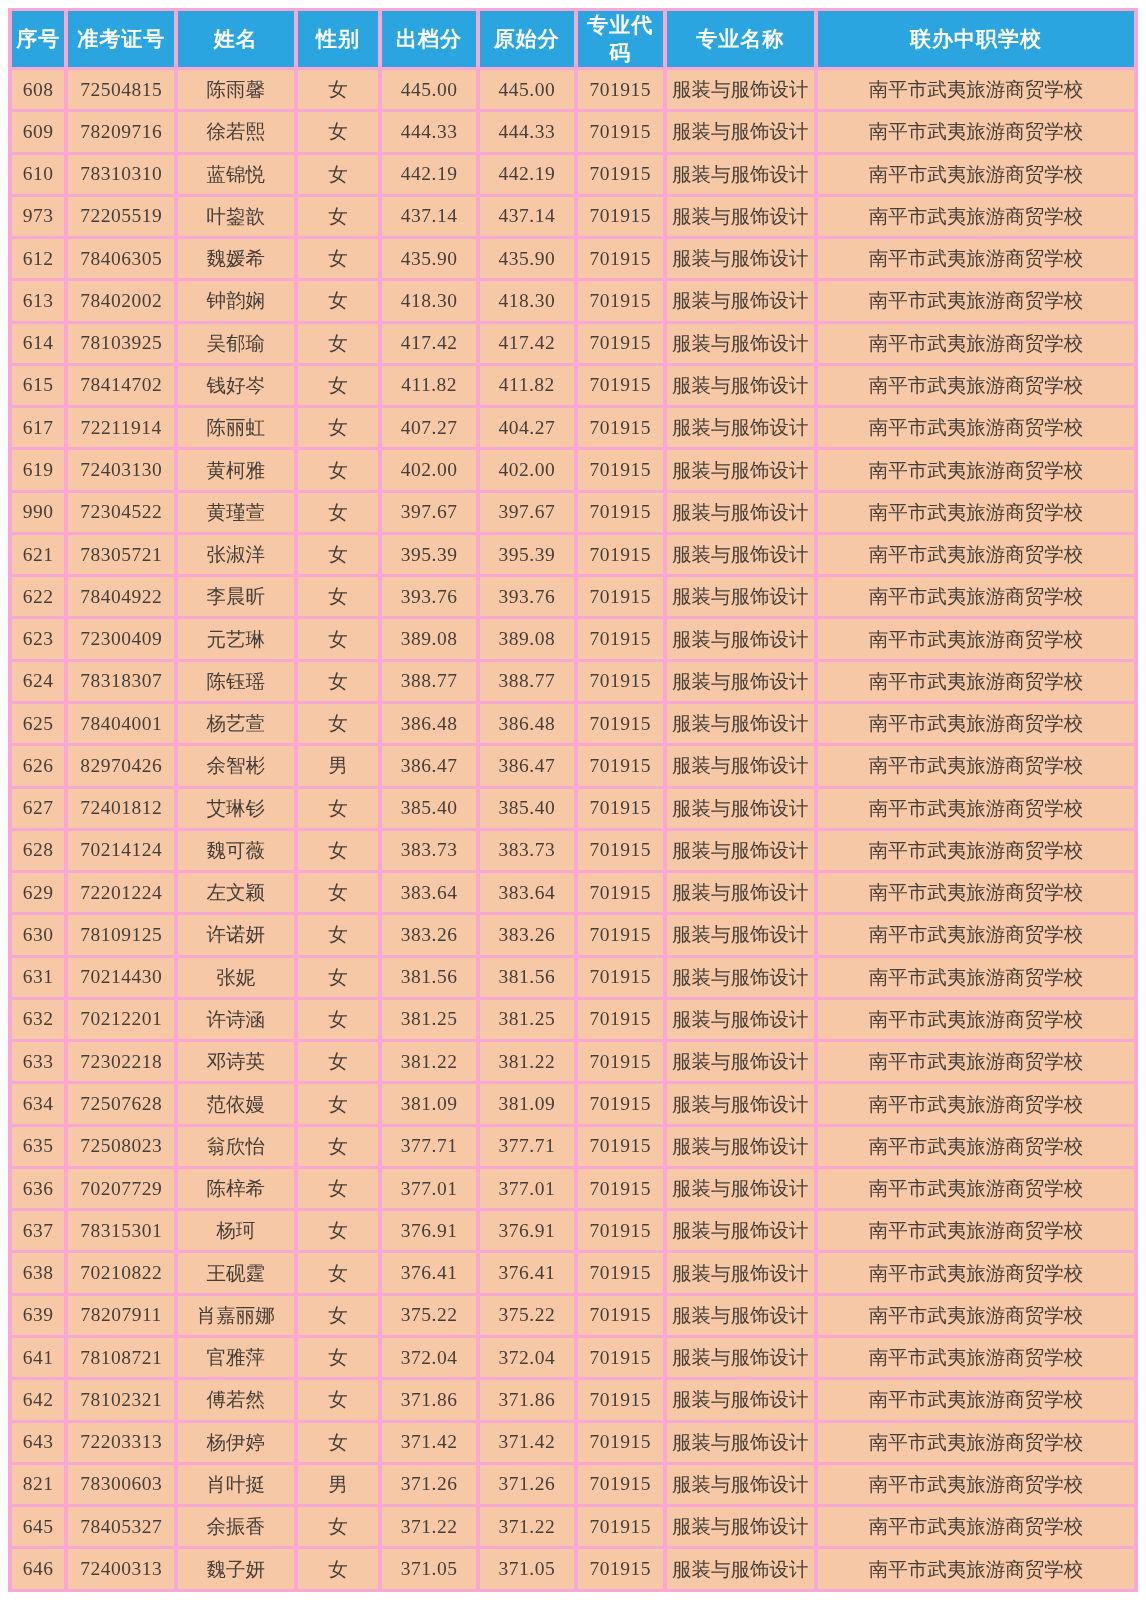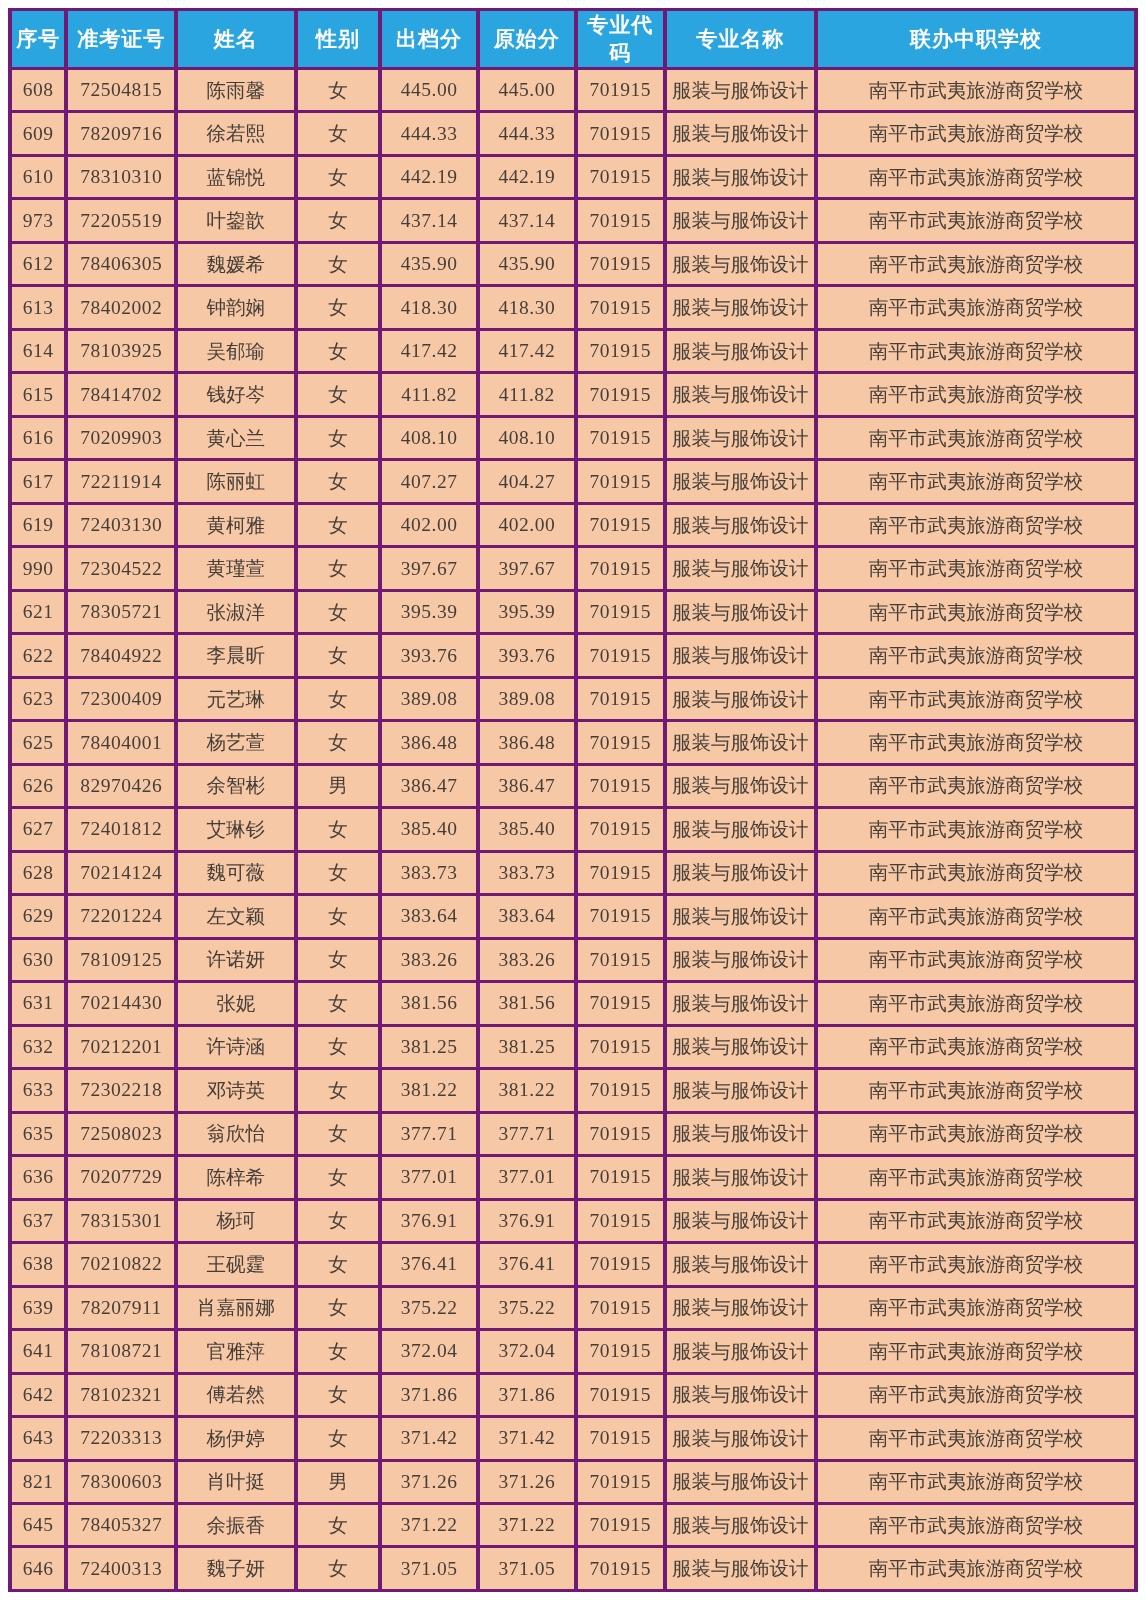--- a/index.html
+++ b/index.html
@@ -12,21 +12,21 @@
     box-sizing: border-box;
     padding: 8px;
     font-family: "Liberation Serif", "DejaVu Serif", serif;
   }
   table.admission {
     width: 100%;
     height: 1584px;
     table-layout: fixed;
     border-collapse: separate;
     border-spacing: 4px 3px;
-    background: #701a75;
+    background: #f9a8d4;
   }
   thead th {
     background: #2ba5e0;
     color: #ffffff;
     font-family: "Liberation Sans", "DejaVu Sans", sans-serif;
     font-weight: bold;
     font-size: 21px;
     height: 36px;
     padding: 0;
     text-align: center;
@@ -167,31 +167,20 @@
         <td class="num">78414702</td>
         <td>钱好岑</td>
         <td>女</td>
         <td class="score">411.82</td>
         <td class="score">411.82</td>
         <td class="num">701915</td>
         <td>服装与服饰设计</td>
         <td>南平市武夷旅游商贸学校</td>
       </tr>
       <tr>
-        <td class="num">616</td>
-        <td class="num">70209903</td>
-        <td>黄心兰</td>
-        <td>女</td>
-        <td class="score">408.10</td>
-        <td class="score">408.10</td>
-        <td class="num">701915</td>
-        <td>服装与服饰设计</td>
-        <td>南平市武夷旅游商贸学校</td>
-      </tr>
-      <tr>
         <td class="num">617</td>
         <td class="num">72211914</td>
         <td>陈丽虹</td>
         <td>女</td>
         <td class="score">407.27</td>
         <td class="score">404.27</td>
         <td class="num">701915</td>
         <td>服装与服饰设计</td>
         <td>南平市武夷旅游商贸学校</td>
       </tr>
@@ -239,20 +228,31 @@
         <td>服装与服饰设计</td>
         <td>南平市武夷旅游商贸学校</td>
       </tr>
       <tr>
         <td class="num">623</td>
         <td class="num">72300409</td>
         <td>元艺琳</td>
         <td>女</td>
         <td class="score">389.08</td>
         <td class="score">389.08</td>
+        <td class="num">701915</td>
+        <td>服装与服饰设计</td>
+        <td>南平市武夷旅游商贸学校</td>
+      </tr>
+      <tr>
+        <td class="num">624</td>
+        <td class="num">78318307</td>
+        <td>陈钰瑶</td>
+        <td>女</td>
+        <td class="score">388.77</td>
+        <td class="score">388.77</td>
         <td class="num">701915</td>
         <td>服装与服饰设计</td>
         <td>南平市武夷旅游商贸学校</td>
       </tr>
       <tr>
         <td class="num">625</td>
         <td class="num">78404001</td>
         <td>杨艺萱</td>
         <td>女</td>
         <td class="score">386.48</td>
@@ -343,20 +343,31 @@
         <td class="num">72302218</td>
         <td>邓诗英</td>
         <td>女</td>
         <td class="score">381.22</td>
         <td class="score">381.22</td>
         <td class="num">701915</td>
         <td>服装与服饰设计</td>
         <td>南平市武夷旅游商贸学校</td>
       </tr>
       <tr>
+        <td class="num">634</td>
+        <td class="num">72507628</td>
+        <td>范依嫚</td>
+        <td>女</td>
+        <td class="score">381.09</td>
+        <td class="score">381.09</td>
+        <td class="num">701915</td>
+        <td>服装与服饰设计</td>
+        <td>南平市武夷旅游商贸学校</td>
+      </tr>
+      <tr>
         <td class="num">635</td>
         <td class="num">72508023</td>
         <td>翁欣怡</td>
         <td>女</td>
         <td class="score">377.71</td>
         <td class="score">377.71</td>
         <td class="num">701915</td>
         <td>服装与服饰设计</td>
         <td>南平市武夷旅游商贸学校</td>
       </tr>

